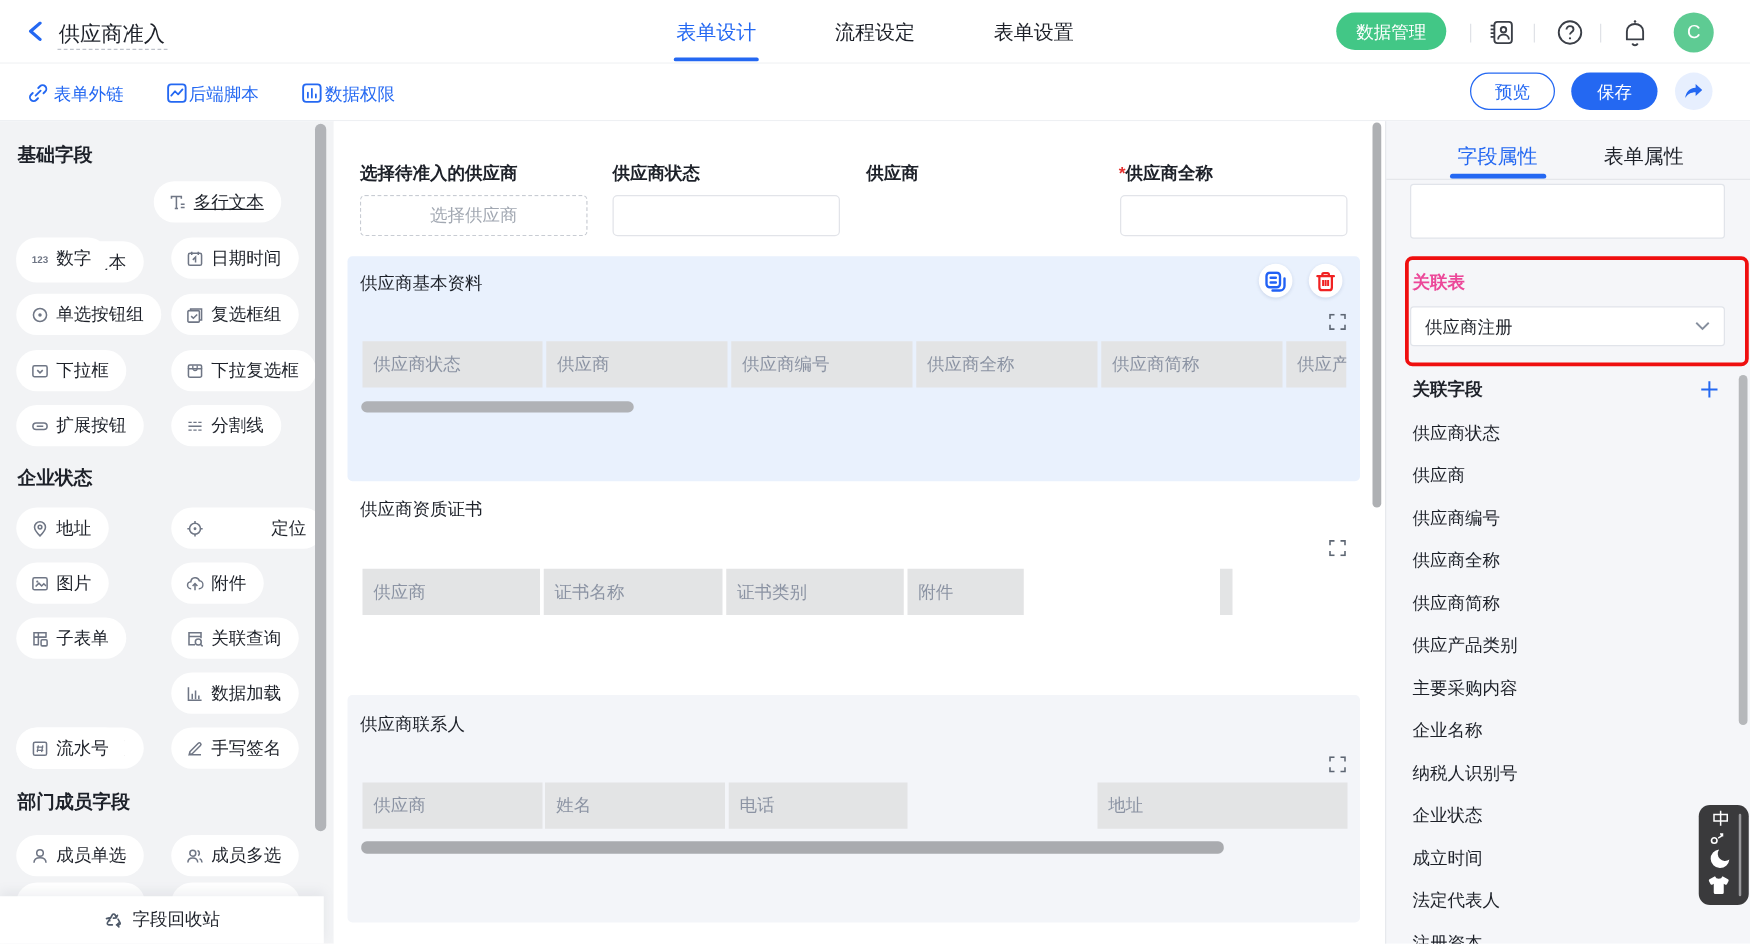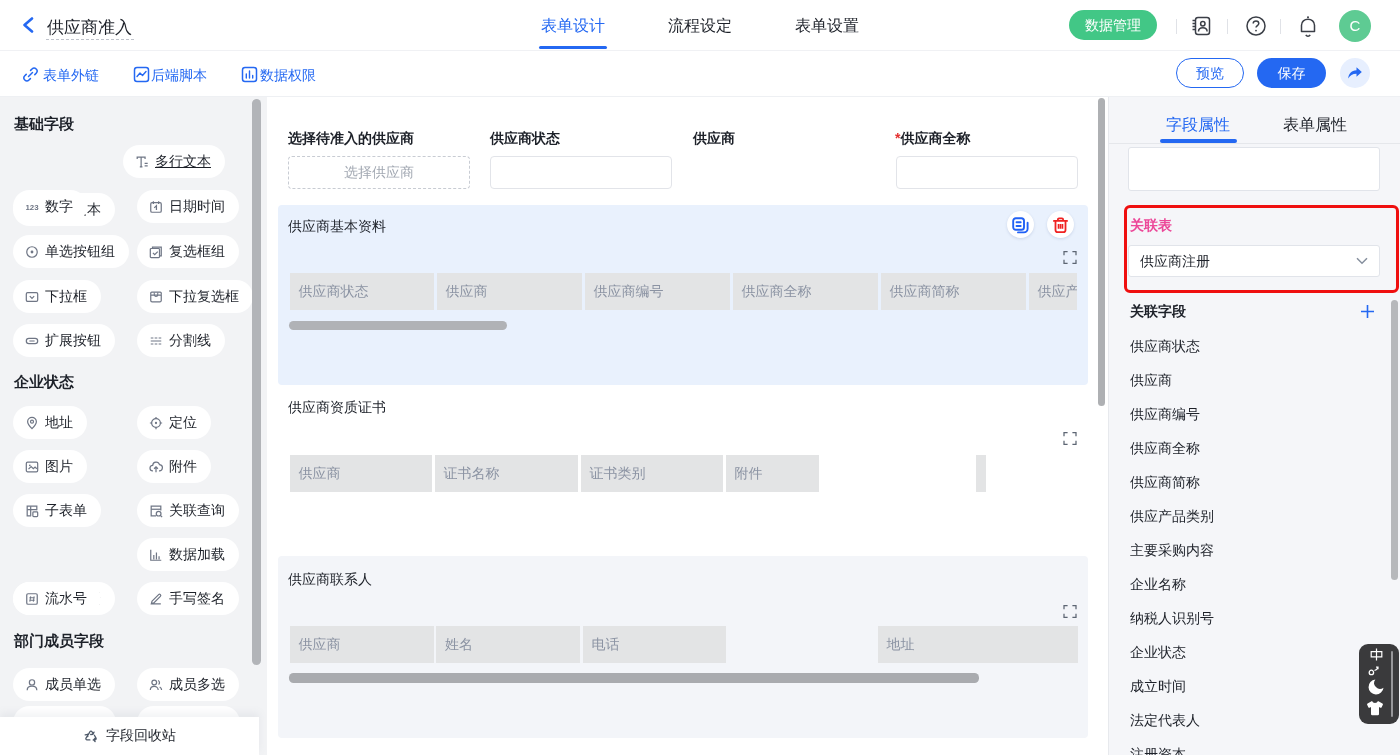--- a/index.html
+++ b/index.html
@@ -150,21 +150,21 @@
       <span>分割线</span>
     </div>
 <div class="sec-h" style="left:14px;top:373px;">企业状态</div>
 <div class="sbtn" style="left:13px;top:406px;">
       <svg viewBox="0 0 16 16" fill="none" stroke="#6f7685" stroke-width="1.4">
         <path d="M8 14.5 c-3-3-5-5.4-5-7.9 a5 5 0 0 1 10 0 c0 2.5-2 4.9-5 7.9 z"></path>
         <circle cx="8" cy="6.5" r="1.7"></circle>
       </svg>
       <span>地址</span>
     </div>
-<div class="sbtn" style="left:137px;top:406px;">
+<div class="sbtn" style="left:137px;top:406px;gap:48px;">
       <svg viewBox="0 0 16 16" fill="none" stroke="#6f7685" stroke-width="1.4">
         <circle cx="8" cy="8" r="5"></circle>
         <path d="M8 1 v2.5 M8 12.5 v2.5 M1 8 h2.5 M12.5 8 h2.5"></path>
         <circle cx="8" cy="8" r="1.3" fill="#6f7685" stroke="none"></circle>
       </svg>
       <span>定位</span>
     </div>
 <div class="sbtn" style="left:13px;top:450px;">
       <svg viewBox="0 0 16 16" fill="none" stroke="#6f7685" stroke-width="1.4">
         <rect x="1.5" y="2.5" width="13" height="11" rx="1.5"></rect>

